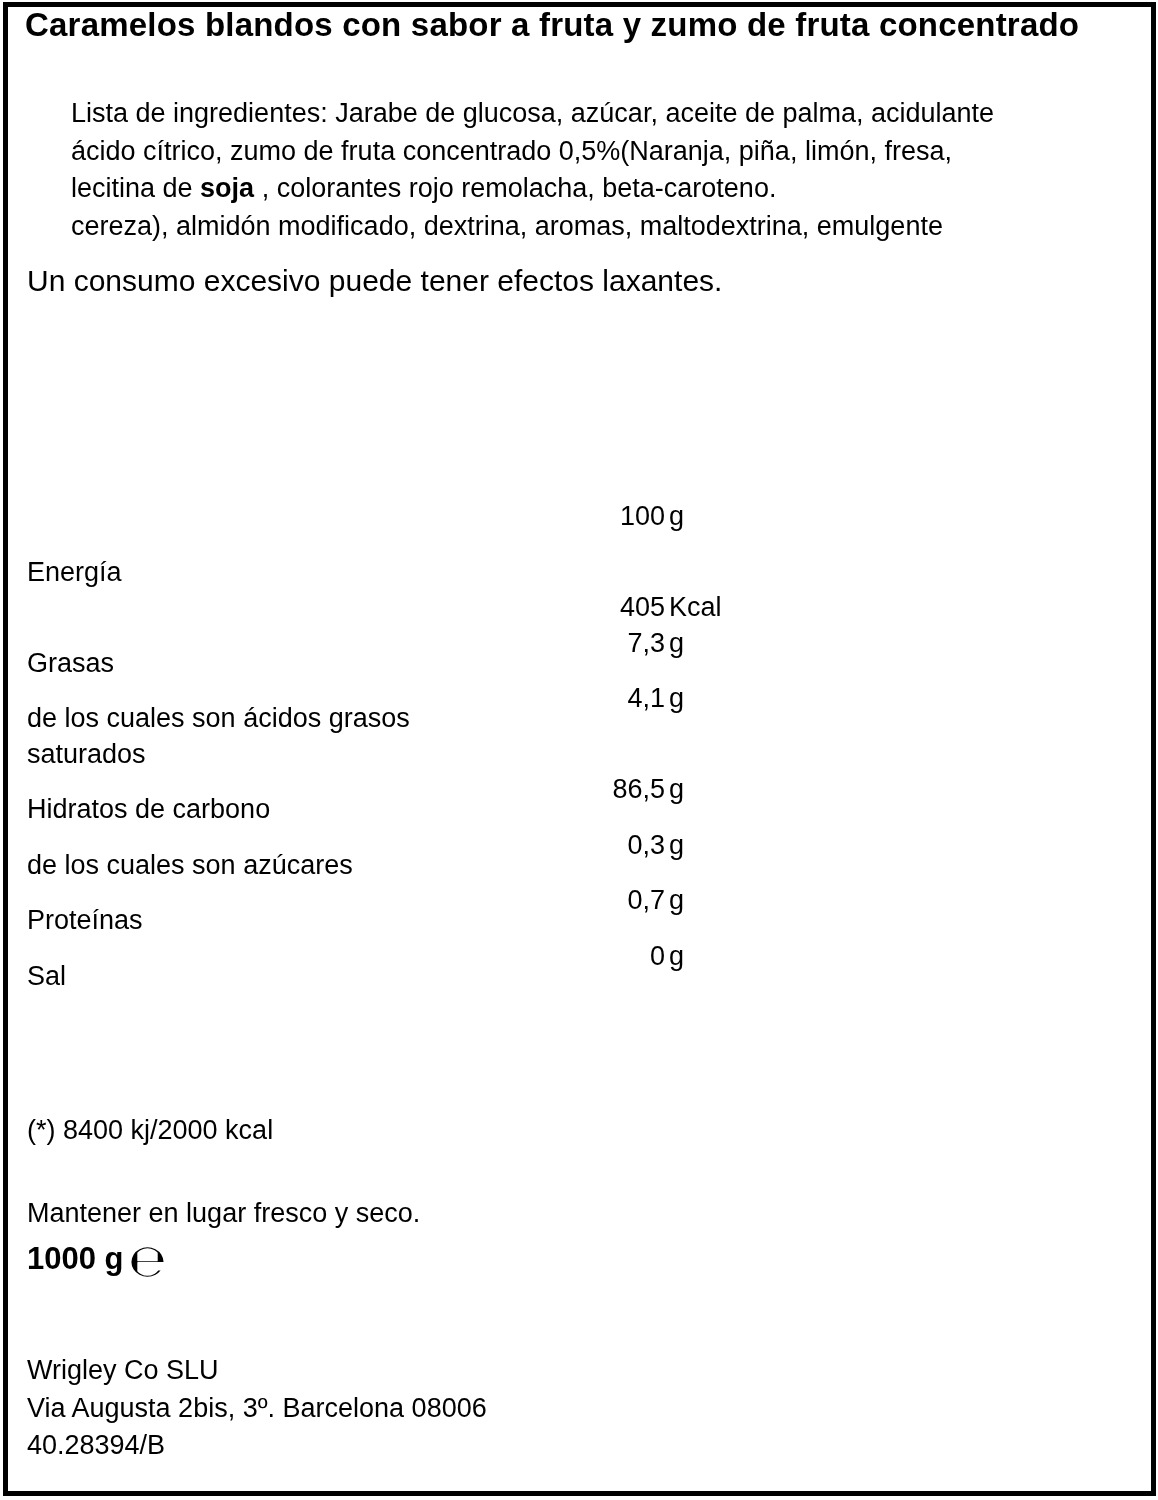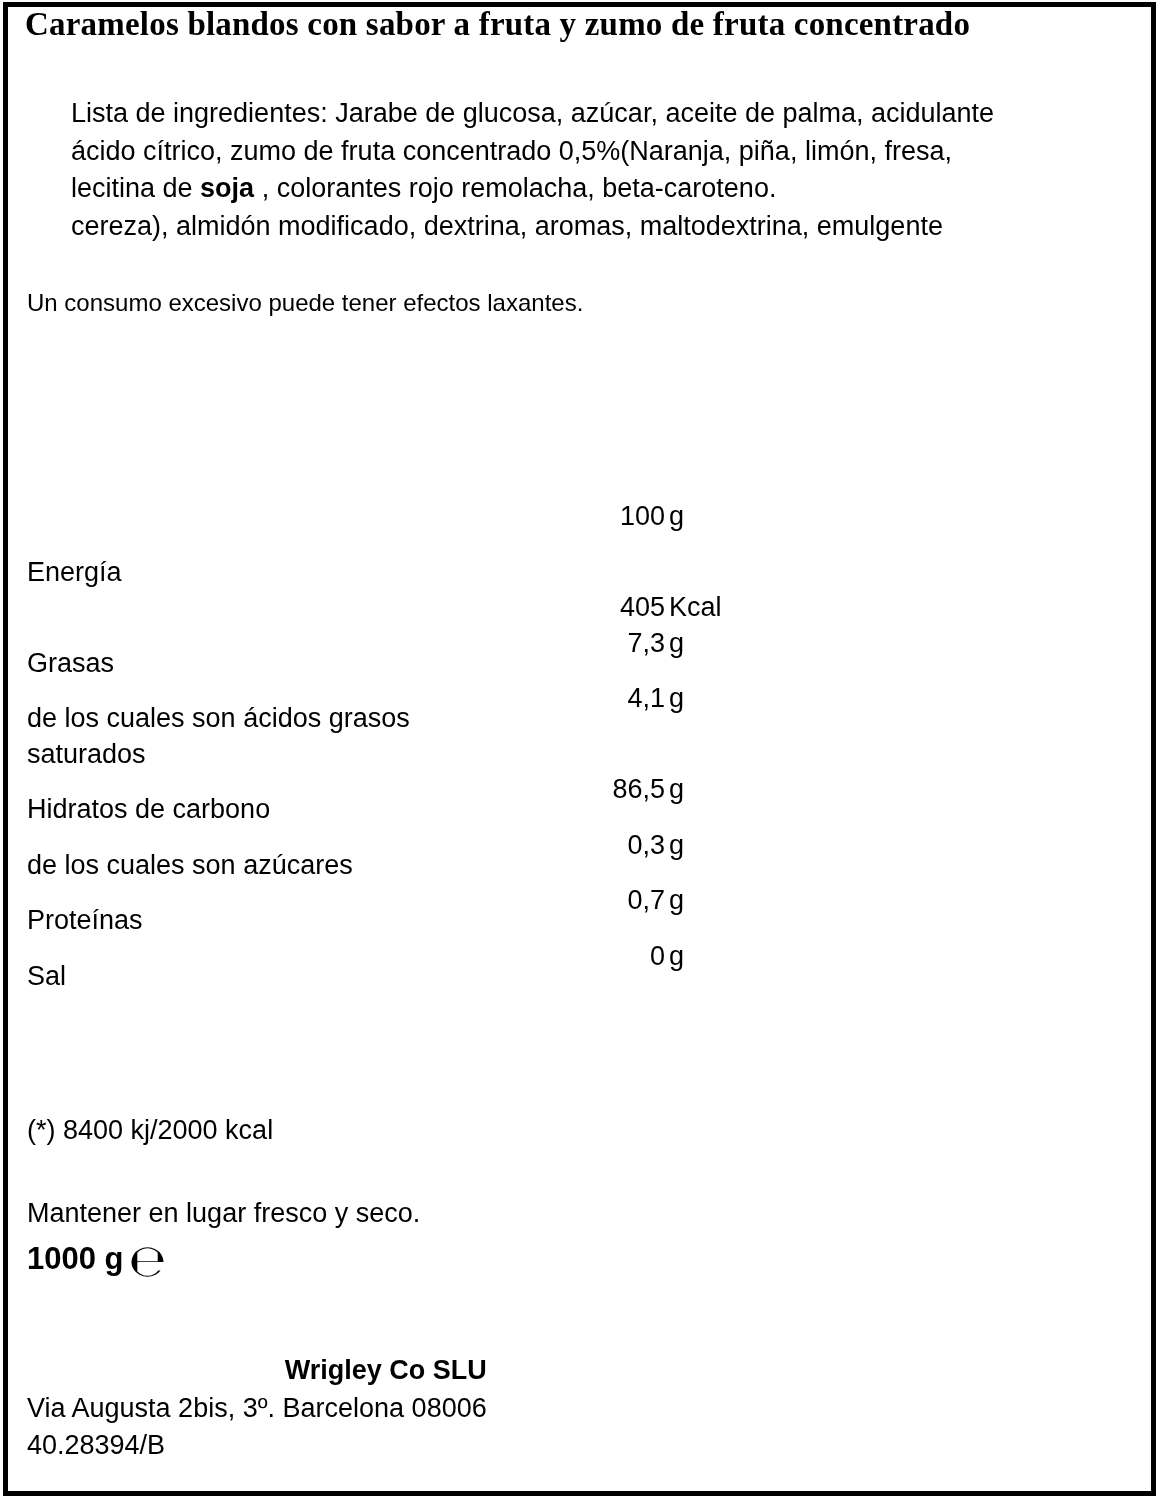--- a/index.html
+++ b/index.html
@@ -19,34 +19,33 @@
     border: 5px solid #000000;
     pointer-events: none;
   }
   .title {
     position: absolute;
     left: 25px; top: 3px; width: 1090px;
     font-size: 33px;
     font-weight: bold;
     line-height: 43px;
     letter-spacing: 0.2px;
-    font-family: Liberation Serif, serif;
   }
   .ingredients {
     position: absolute;
     left: 27px; top: 95px; width: 1100px;
     font-size: 27px;
     line-height: 37.5px;
     margin-left: 44px;
   }
   .ingredients .allergen { font-weight: bold; }
   .warning {
     position: absolute;
-    left: 27px; top: 284px; width: 1100px;
-    font-size: 24px;
+    left: 27px; top: 262px; width: 1100px;
+    font-size: 30px;
     line-height: 37.5px;
   }
   .nutrition {
     position: absolute;
     left: 27px; top: 499px; width: 780px;
     font-size: 27px;
     line-height: 35.5px;
   }
   .nrow { display: flex; align-items: flex-start; }
   .nlabel { flex: 0 0 460px; margin-top: 20px; }
@@ -79,21 +78,21 @@
     line-height: 1;
     vertical-align: -7px;
     margin-left: 5px;
   }
   .manufacturer {
     position: absolute;
     left: 27px; top: 1352px;
     font-size: 27px;
     line-height: 37.5px;
   }
-  .manufacturer .name { font-weight: bold; text-align: right; }
+  .manufacturer .name { font-weight: normal; }
 </style>
 </head>
 <body>
 
 <div class="page">
   <div class="frame"></div>
 
   <h1 class="title">Caramelos blandos con sabor a fruta y zumo de fruta concentrado</h1>
 
   <div class="ingredients">

